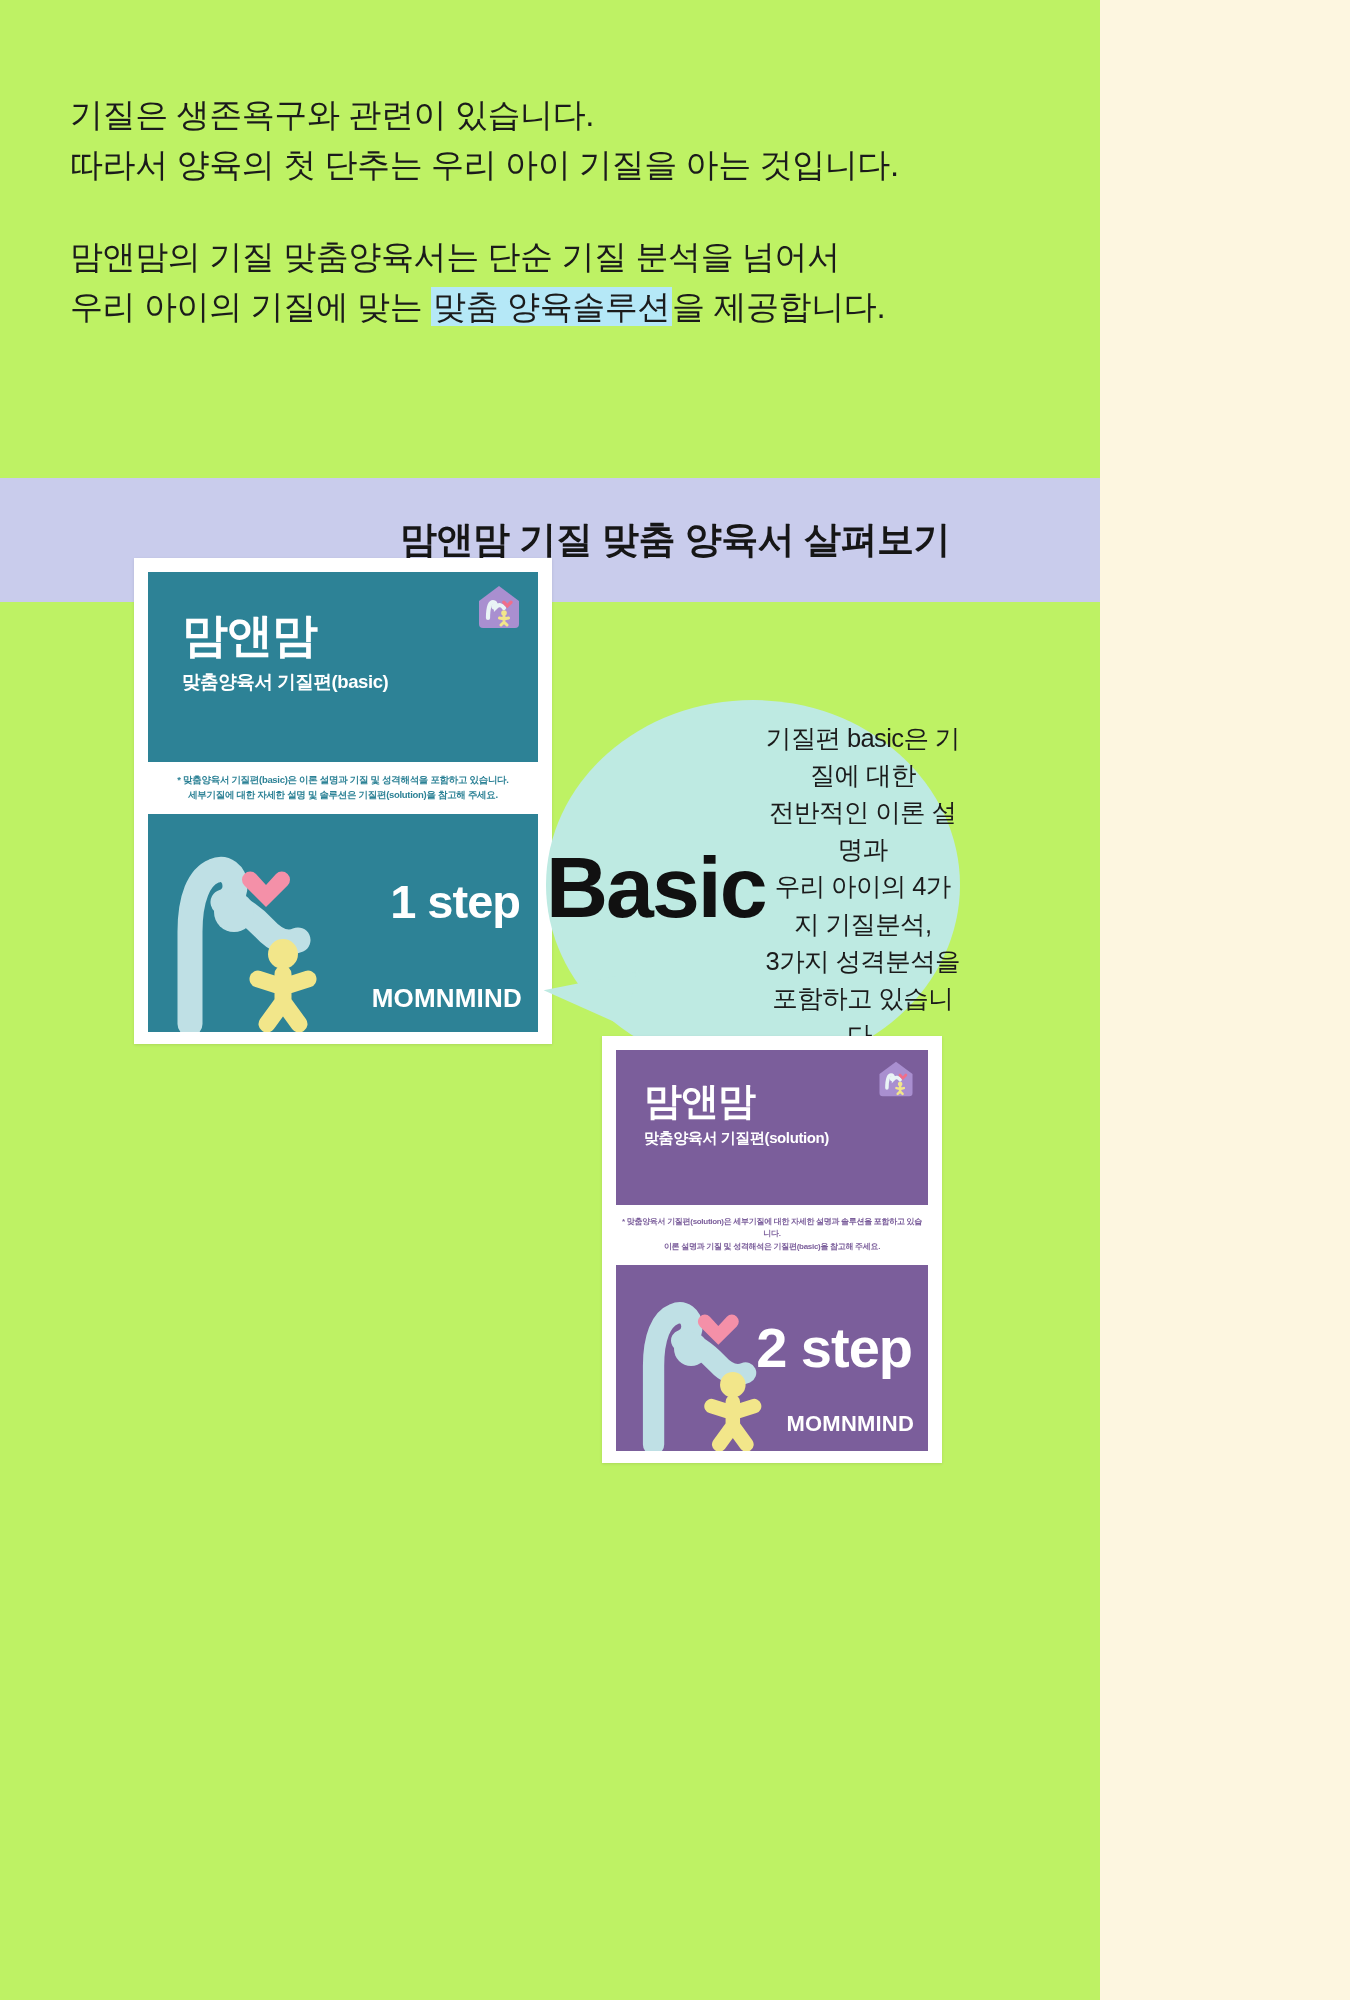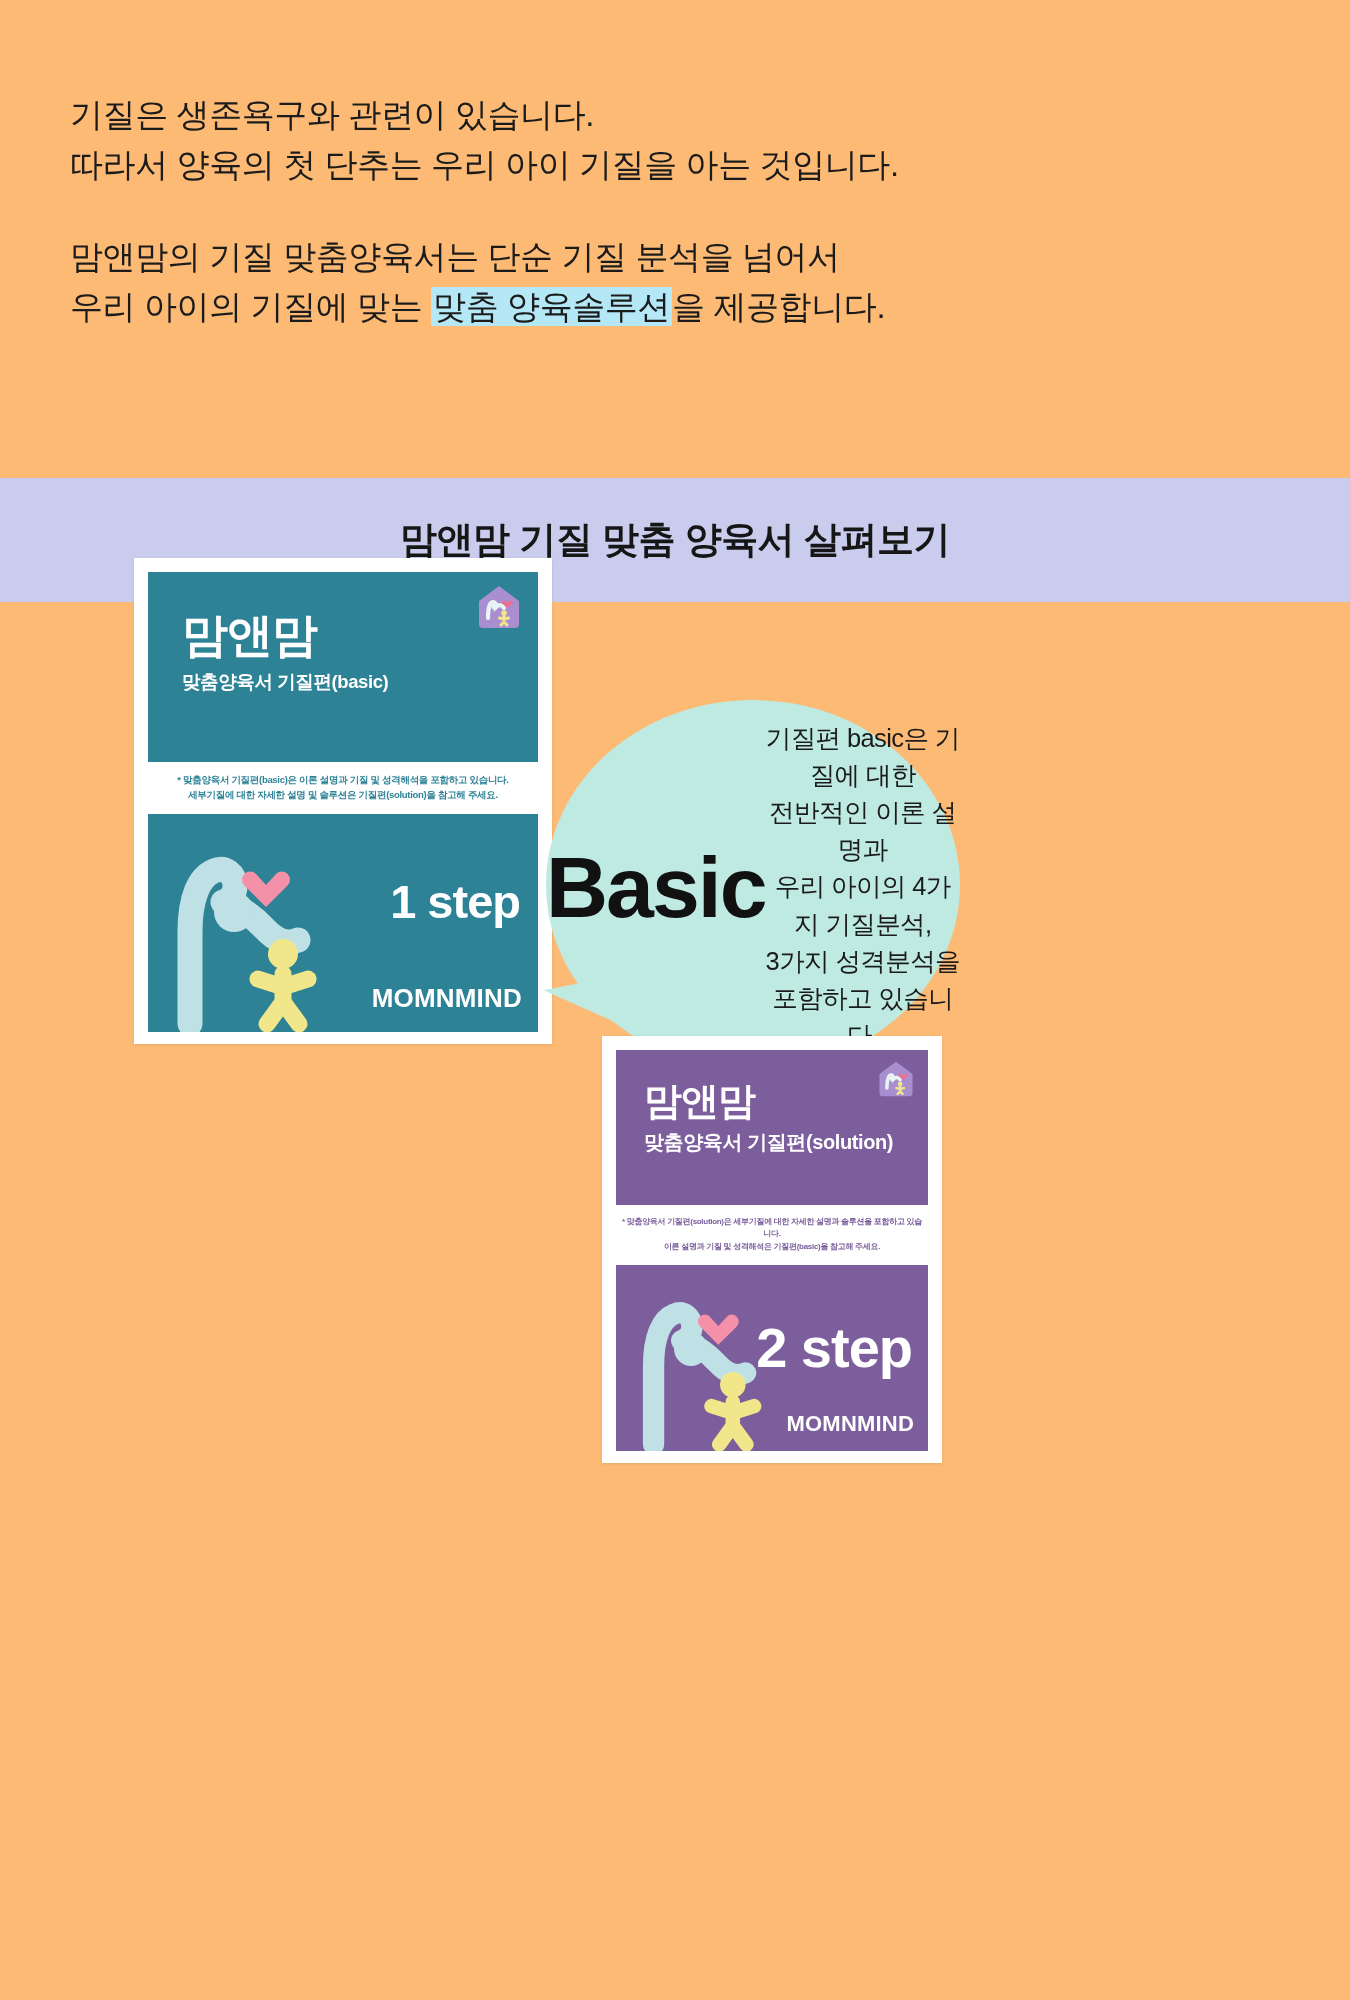--- a/index.html
+++ b/index.html
@@ -1,21 +1,21 @@
 <!DOCTYPE html>
 <html><head>
 <meta charset="utf-8">
 <style>
   * { box-sizing: border-box; margin: 0; padding: 0; }
   html, body {
     width: 1350px; height: 2000px;
     background: #FDF6E0;
     font-family: "Liberation Sans", "DejaVu Sans", sans-serif;
   }
-  .page { position: relative; width: 1350px; height: 2000px; background: #fdba74; overflow: hidden; }
+  .page { position: relative; width: 1100px; height: 2000px; background: #bef264; overflow: hidden; }
 
   
   .intro { position: absolute; left: 70px; top: 90px; width: 1000px; }
   .intro p {
     font-size: 33px; line-height: 1.52; color: #1b1b1b; font-weight: 500;
     letter-spacing: -0.4px; white-space: nowrap;
   }
   .intro .gap { height: 42px; }
   .hl { background: #B5E8F7; padding: 1px 2px; }
 
@@ -59,21 +59,21 @@
   #basic-card .fineprint div { color: #2D8296; }
   #basic-card .steplabel { right: 18px; top: 60px; }
   #basic-card .momnmind { right: 16px; bottom: 18px; }
 
   
   #solution-card { left: 602px; top: 1036px; width: 340px; }
   #solution-card .book-top { height: 155px; }
   #solution-card .book-top, #solution-card .book-bottom { background: #7B5E9B; }
   #solution-card .book-top-inner { padding: 32px 0 0 28px; }
   #solution-card .brand { font-size: 38px; }
-  #solution-card .subtitle { font-size: 20px; margin-top: 9px; }
+  #solution-card .subtitle { font-size: 15px; margin-top: 9px; }
   #solution-card .house-badge { width: 38px; height: 38px; right: 13px; top: 10px; }
   #solution-card .fineprint div { color: #7B5E9B; font-size: 8px; }
   #solution-card .book-bottom { height: 186px; }
   #solution-card .steplabel { right: 16px; top: 50px; font-size: 56px; }
   #solution-card .momnmind { right: 14px; bottom: 14px; font-size: 22px; }
 
   
   .bubble { position: absolute; }
   .bubble .bubble-body {
     position: relative; border-radius: 50%/50%;

